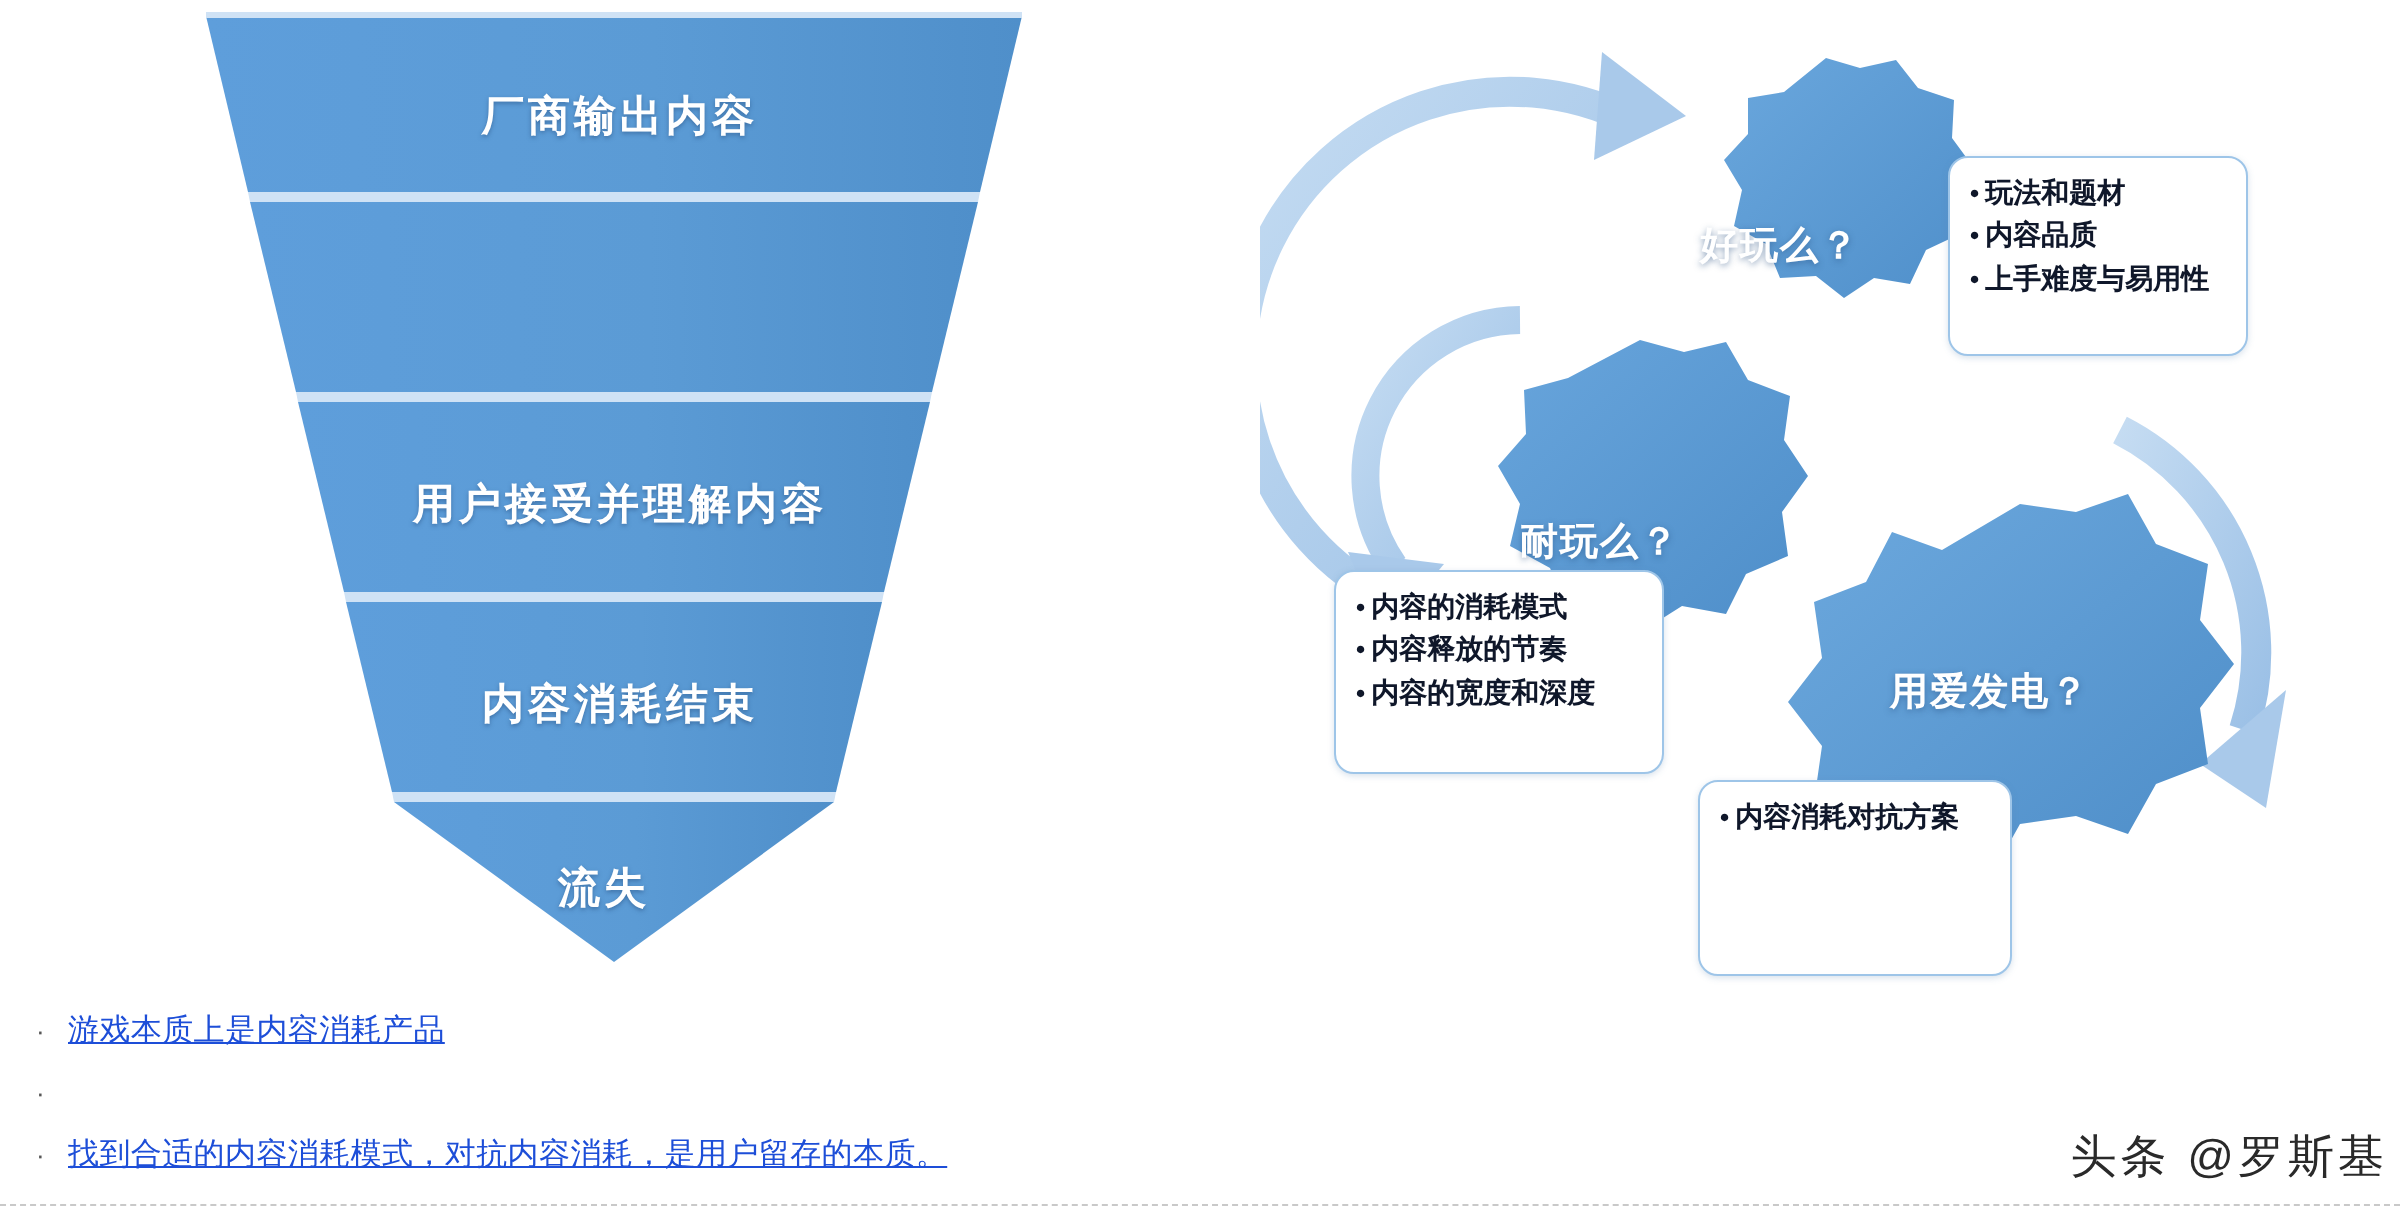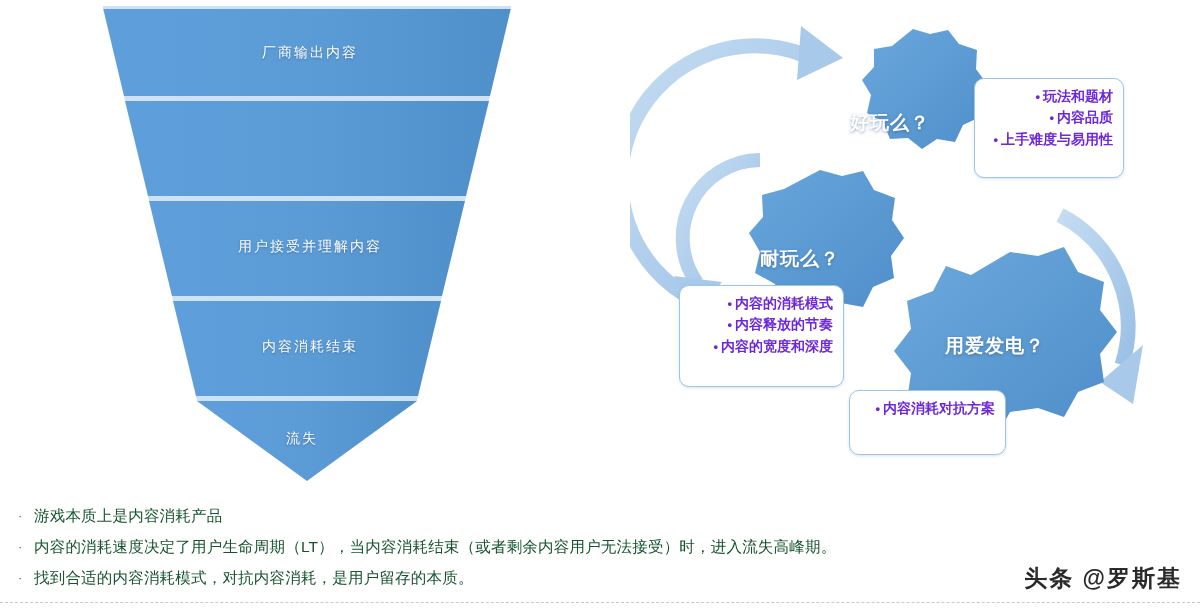--- a/index.html
+++ b/index.html
@@ -31,22 +31,22 @@
   .funnel-svg {
     position: absolute;
     left: 0;
     top: 0;
   }
   .funnel-label {
     position: absolute;
     width: 100%;
     text-align: center;
     color: #ffffff;
-    font-weight: normal;
-    font-size: 14px;
+    font-weight: bold;
+    font-size: 21px;
     letter-spacing: 2px;
     text-shadow: 0 1px 2px rgba(40,80,130,0.55);
     pointer-events: none;
   }
 
   
   #gear-area {
     position: absolute;
     left: 630px;
     top: 0;
@@ -75,24 +75,23 @@
     box-sizing: border-box;
   }
   .callout ul {
     list-style: none;
     margin: 0;
     padding: 0;
   }
   .callout li {
     font-size: 14px;
     line-height: 1.52;
-    color: #6d28d9;
+    color: #0f172a;
     white-space: nowrap;
     font-weight: bold;
-    text-align: right;
   }
   .callout li::before {
     content: "\2022";
     margin-right: 3px;
     font-size: 13px;
   }
 
   
   #notes {
     position: absolute;
@@ -108,31 +107,32 @@
   #notes .note-bullet {
     width: 16px;
     flex: 0 0 16px;
     color: #555;
     font-size: 13px;
     line-height: 22px;
   }
   #notes .note-text {
     font-size: 15.5px;
     line-height: 22px;
-    color: #14532d;
+    color: #1d4ed8;
     letter-spacing: 0.2px;
+    text-decoration: underline;
   }
 
   
   #watermark {
     position: absolute;
-    right: 18px;
+    right: 6px;
     bottom: 14px;
     font-size: 23px;
-    font-weight: bold;
+    font-weight: normal;
     color: #2a2a2a;
     letter-spacing: 2px;
   }
   #bottom-rule {
     position: absolute;
     left: 0;
     bottom: 4px;
     width: 1200px;
     height: 1px;
     border-top: 1px dashed #c9c9c9;
@@ -236,54 +236,53 @@
         <path fill="url(#gearGradC)" d="M 380,252
                  L 408,256 L 434,247 L 448,272 L 474,282 L 470,310
                  L 487,332 L 470,354 L 474,382 L 448,392 L 434,417
                  L 408,408 L 380,412 L 366,437 L 341,427 L 316,436
                  L 303,411 L 277,401 L 281,373 L 264,351 L 281,329
                  L 277,301 L 303,291 L 316,266 L 341,275 Z"></path>
       </g>
     </svg>
 
     <div class="gear-label" style="left:220px; top:110px;">好玩么？</div>
-    <div class="gear-label" style="left:130px; top:246px;">耐玩么？</div>
+    <div class="gear-label" style="left:130px; top:258px;">耐玩么？</div>
     <div class="gear-label" style="left:315px; top:333px;">用爱发电？</div>
   </div>
 
   <div class="callout" style="left:974px; top:78px; width:150px; height:100px;">
     <ul>
       <li>玩法和题材</li>
       <li>内容品质</li>
       <li>上手难度与易用性</li>
     </ul>
   </div>
 
-  <div class="callout" style="left:667px; top:285px; width:165px; height:102px;margin-left:12px;">
+  <div class="callout" style="left:667px; top:285px; width:165px; height:102px;">
     <ul>
       <li>内容的消耗模式</li>
       <li>内容释放的节奏</li>
       <li>内容的宽度和深度</li>
     </ul>
   </div>
 
-  <div class="callout" style="left:849px; top:390px; width:157px; height:65px;">
+  <div class="callout" style="left:849px; top:390px; width:157px; height:98px;">
     <ul>
       <li>内容消耗对抗方案</li>
     </ul>
   </div>
 
   <div id="notes">
     <div class="note-row">
       <span class="note-bullet">·</span>
       <span class="note-text">游戏本质上是内容消耗产品</span>
     </div>
     <div class="note-row">
       <span class="note-bullet">·</span>
-      <span class="note-text">内容的消耗速度决定了用户生命周期（LT），当内容消耗结束（或者剩余内容用户无法接受）时，进入流失高峰期。</span>
     </div>
     <div class="note-row">
       <span class="note-bullet">·</span>
       <span class="note-text">找到合适的内容消耗模式，对抗内容消耗，是用户留存的本质。</span>
     </div>
   </div>
 
   <div id="watermark">头条 @罗斯基</div>
   <div id="bottom-rule"></div>
 

